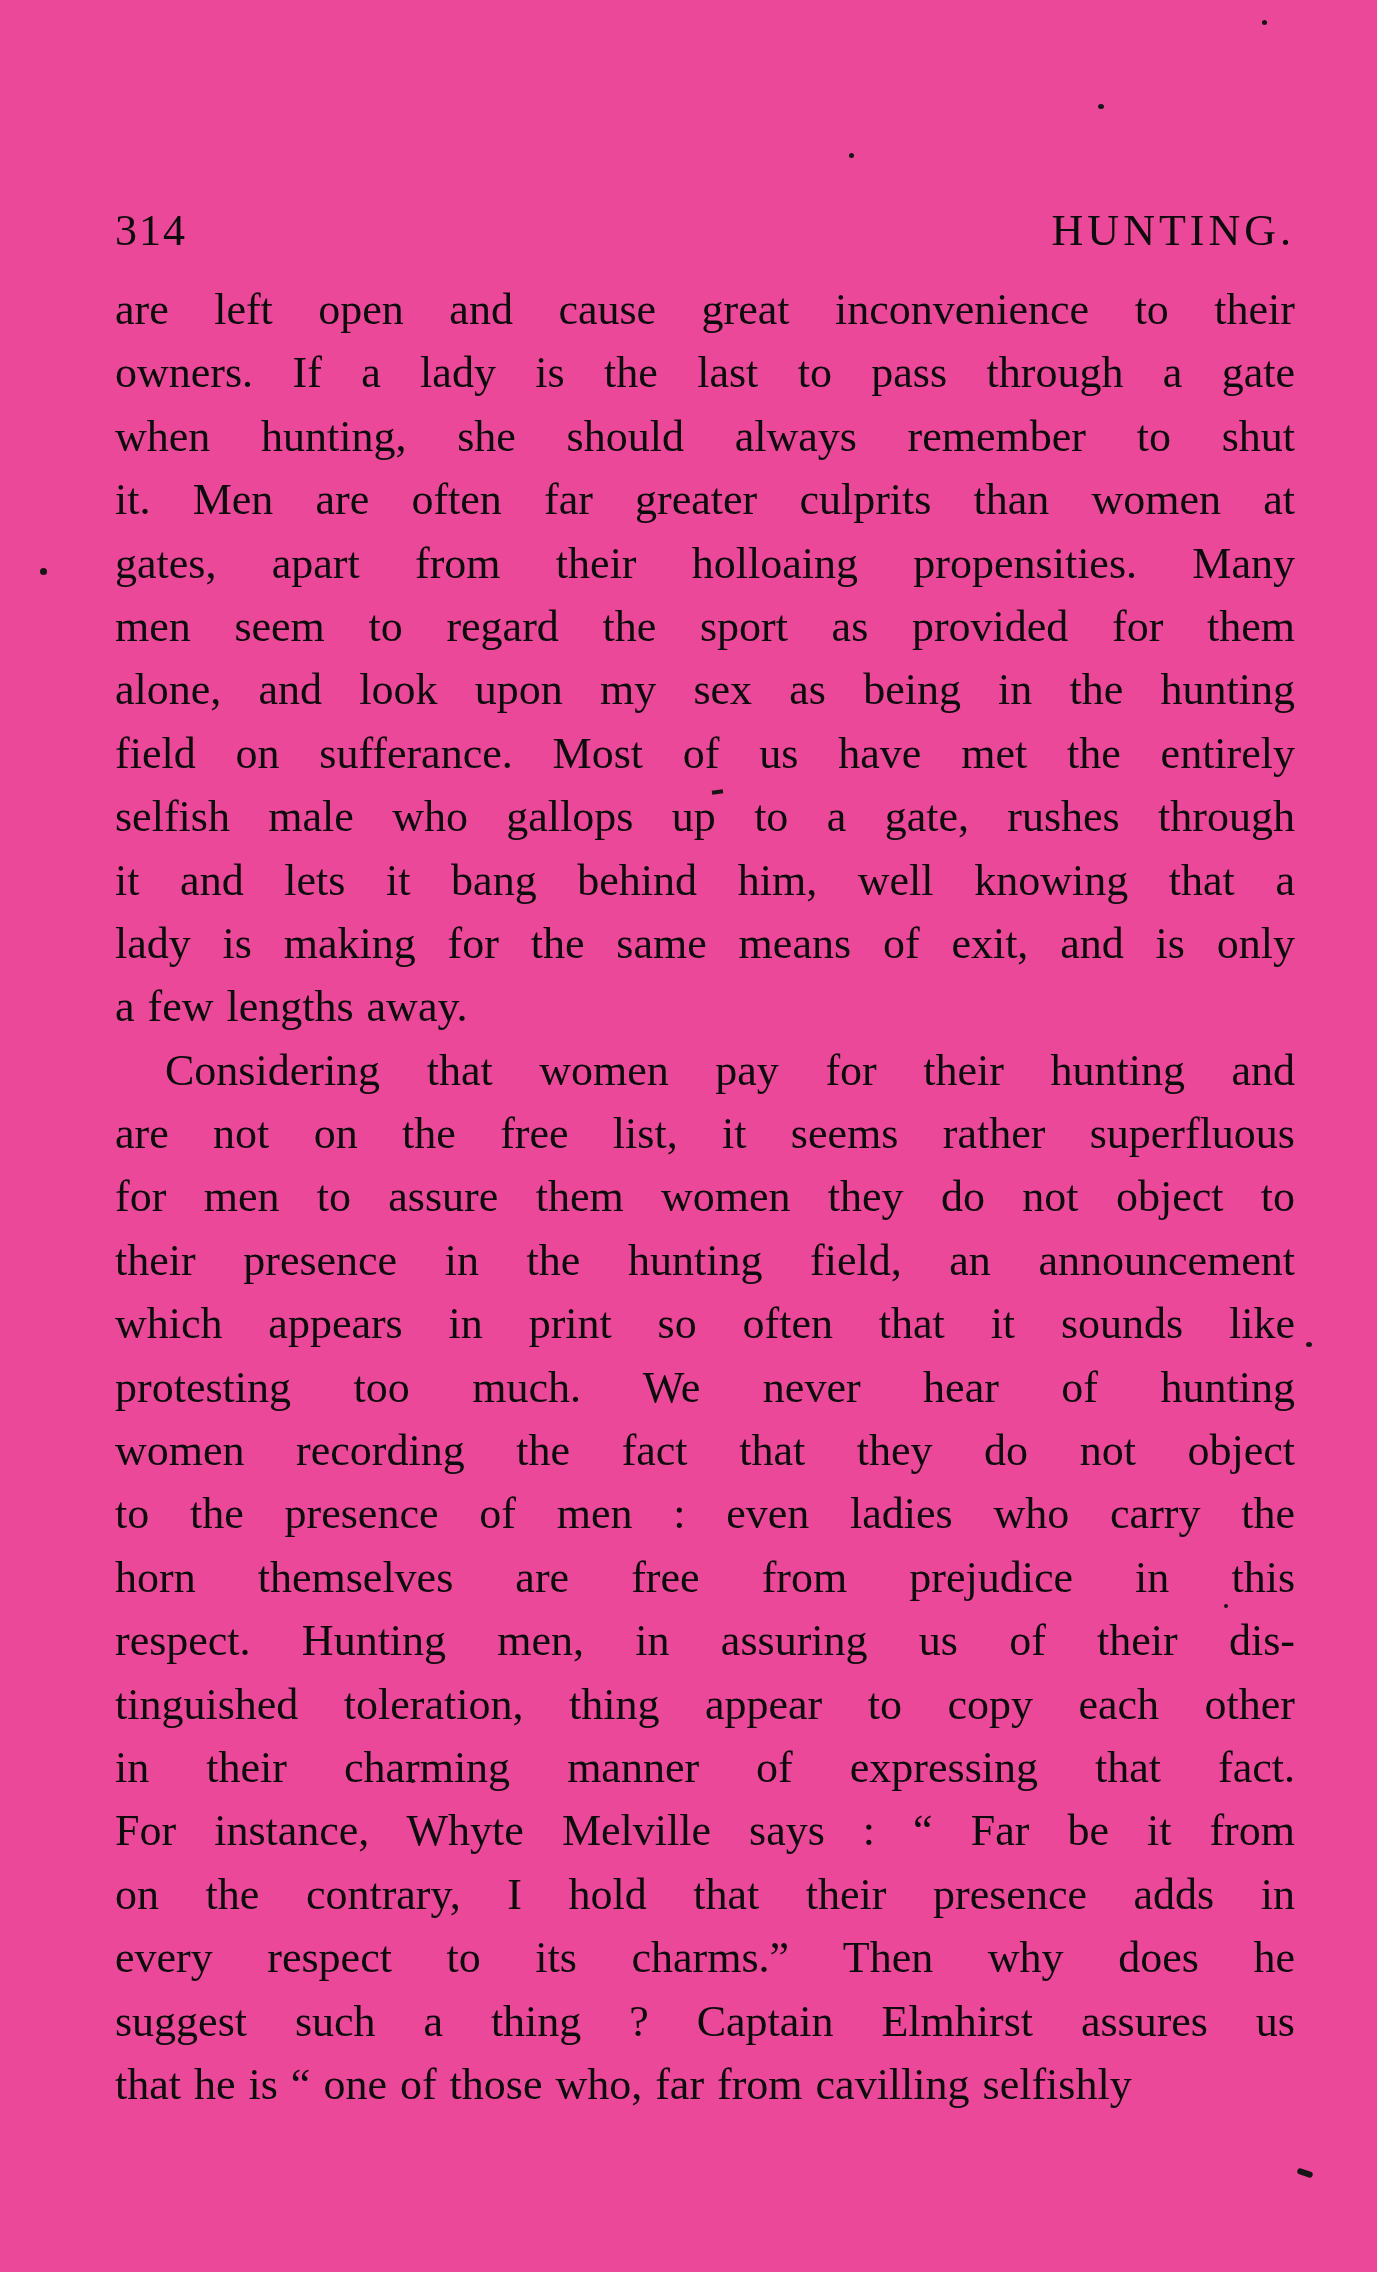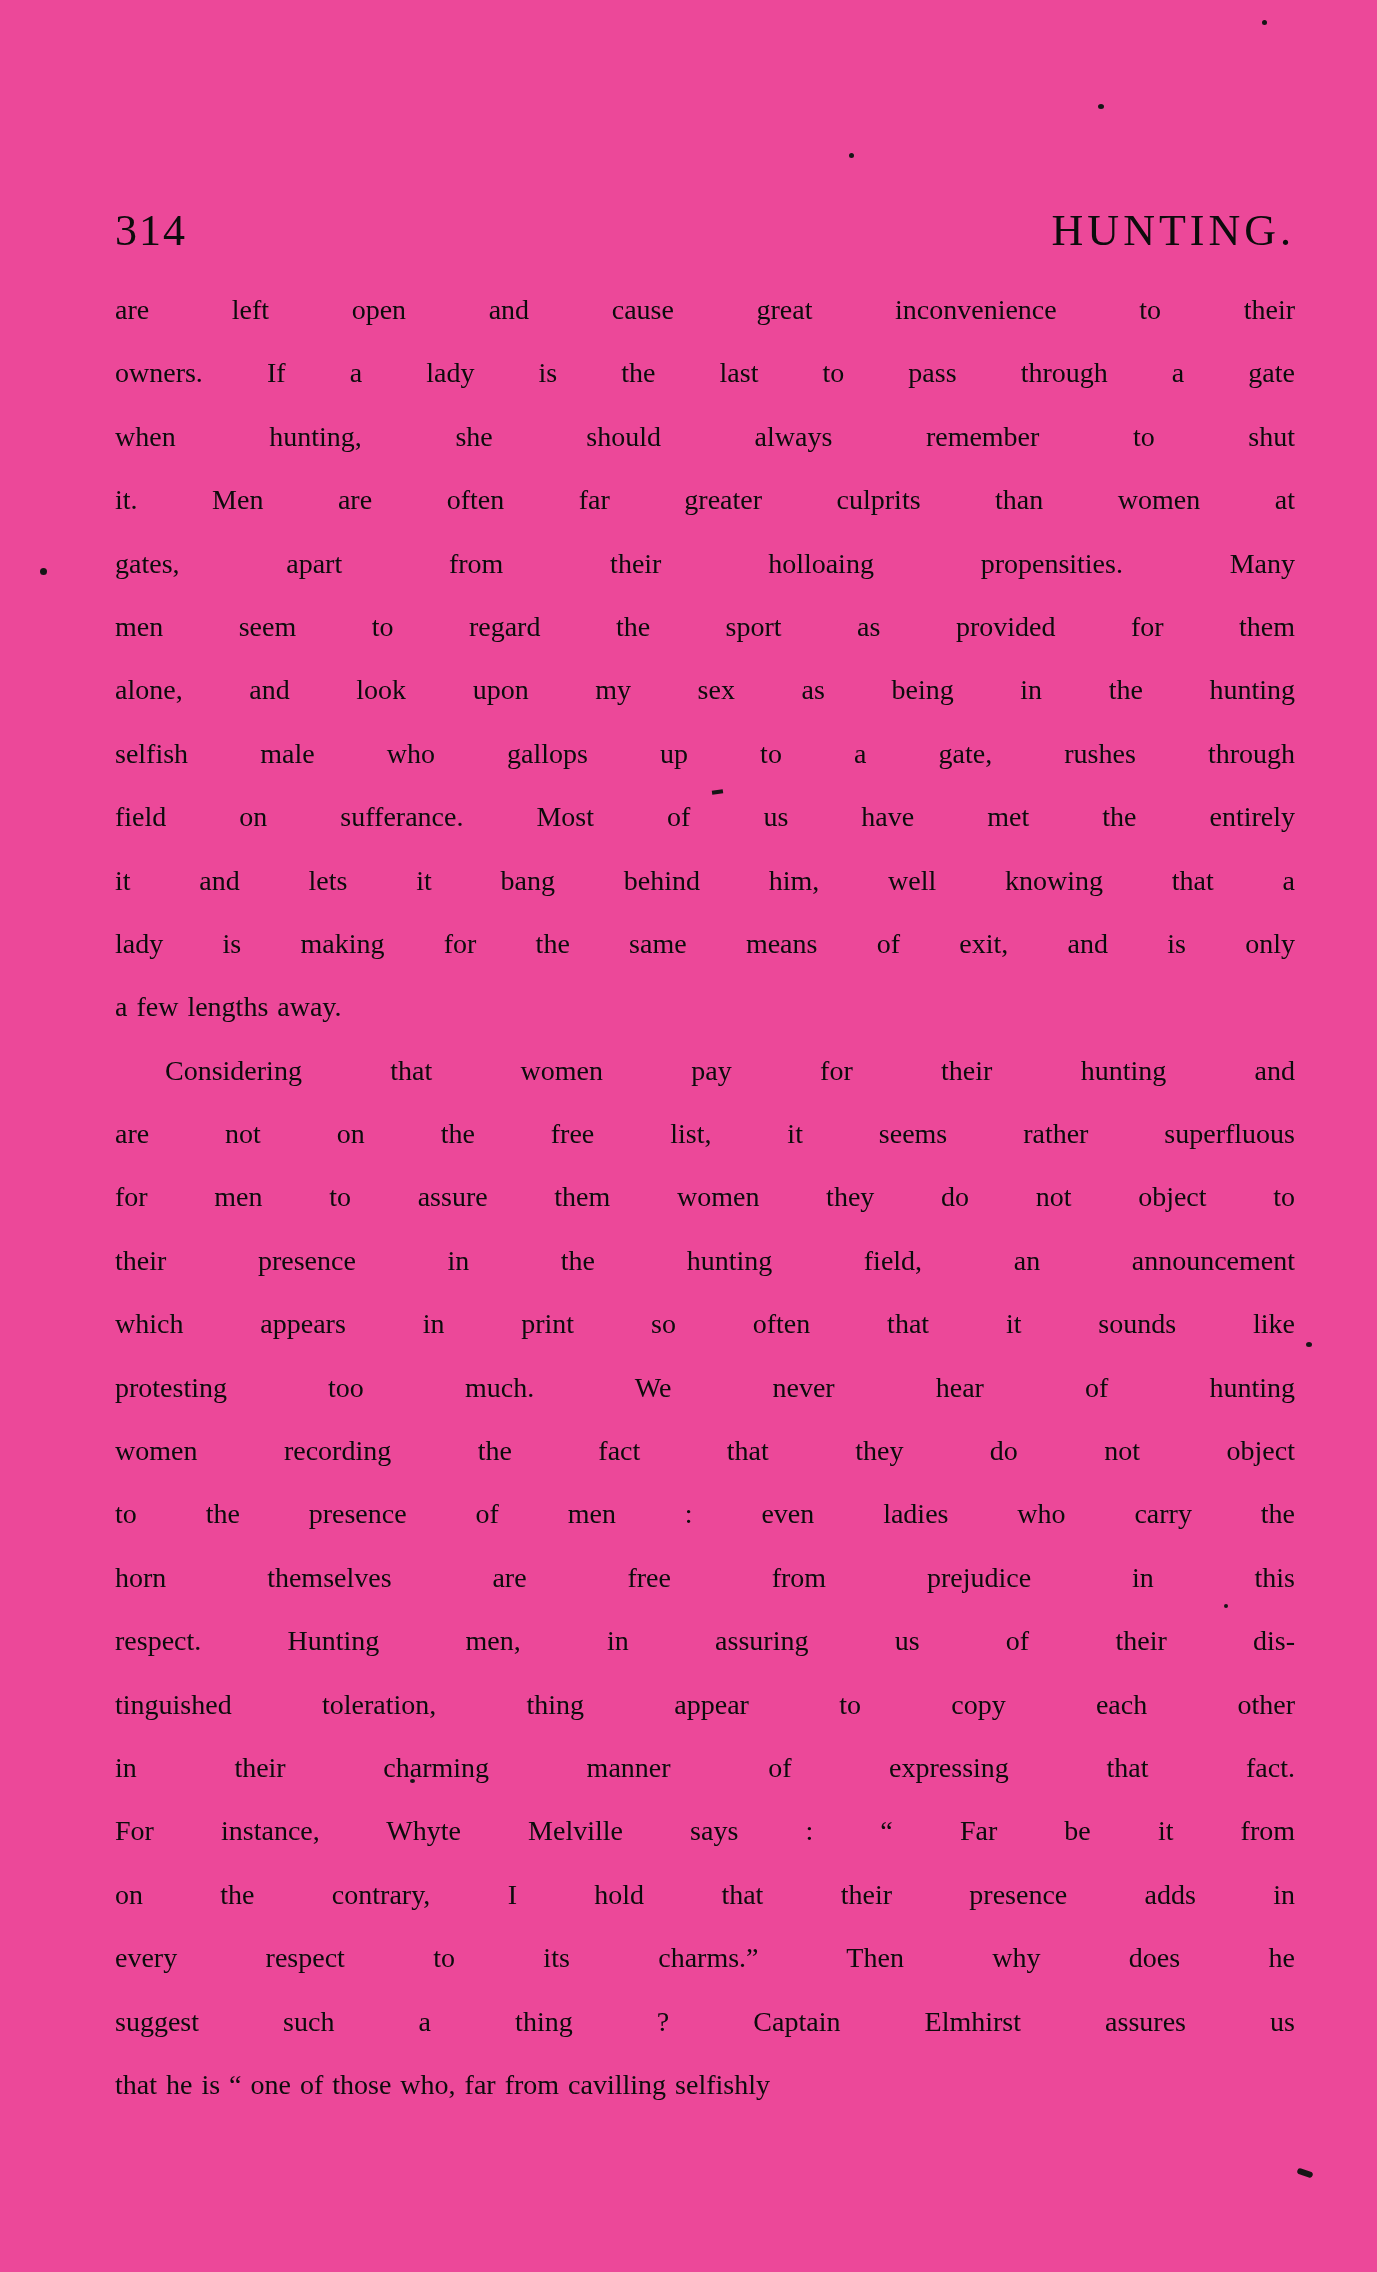--- a/index.html
+++ b/index.html
@@ -32,21 +32,21 @@
   .head-title {
     text-align: right;
     letter-spacing: 4px;
   }
   
   .body-text {
     position: absolute;
     left: 115px;
     top: 278px;
     width: 1180px;
-    font-size: 28px;
+    font-size: 44px;
   }
   .line {
     height: 63.4px;
     line-height: 63.4px;
     text-align: justify;
     text-align-last: justify;
     word-spacing: 2px;
   }
   .line.last {
     text-align: center;
@@ -74,22 +74,22 @@
 
   <div class="body-text">
 
   <div class="line">are left open and cause great inconvenience to their</div>
       <div class="line">owners. If a lady is the last to pass through a gate</div>
       <div class="line">when hunting, she should always remember to shut</div>
       <div class="line">it. Men are often far greater culprits than women at</div>
       <div class="line">gates, apart from their holloaing propensities. Many</div>
       <div class="line">men seem to regard the sport as provided for them</div>
       <div class="line">alone, and look upon my sex as being in the hunting</div>
+      <div class="line">field on sufferance. Most of us have met the entirely</div>
       <div class="line">selfish male who gallops up to a gate, rushes through</div>
-      <div class="line">field on sufferance. Most of us have met the entirely</div>
       <div class="line">it and lets it bang behind him, well knowing that a</div>
       <div class="line">lady is making for the same means of exit, and is only</div>
       <div class="line last">a few lengths away.</div>
       <div class="line indent">Considering that women pay for their hunting and</div>
       <div class="line">are not on the free list, it seems rather superfluous</div>
       <div class="line">for men to assure them women they do not object to</div>
       <div class="line">their presence in the hunting field, an announcement</div>
       <div class="line">which appears in print so often that it sounds like</div>
       <div class="line">protesting too much. We never hear of hunting</div>
       <div class="line">women recording the fact that they do not object</div>

